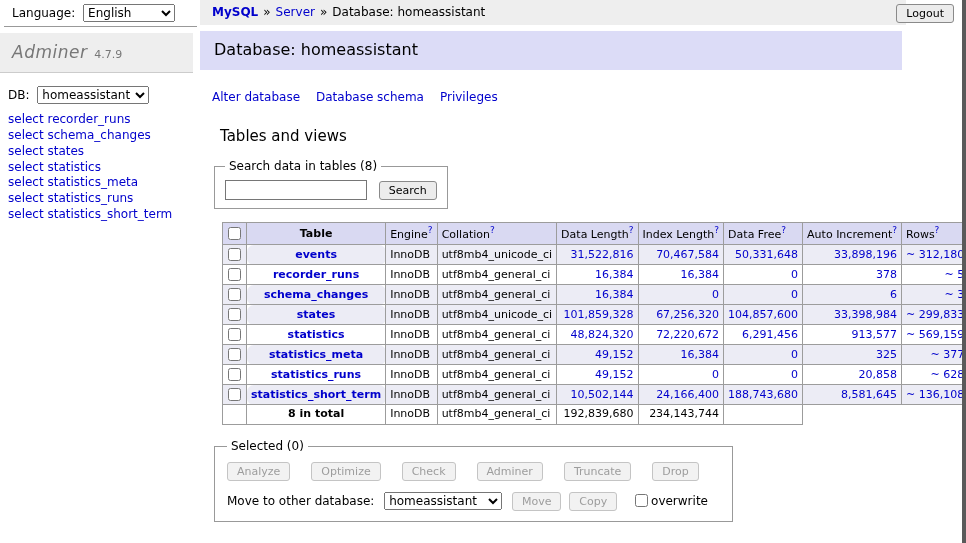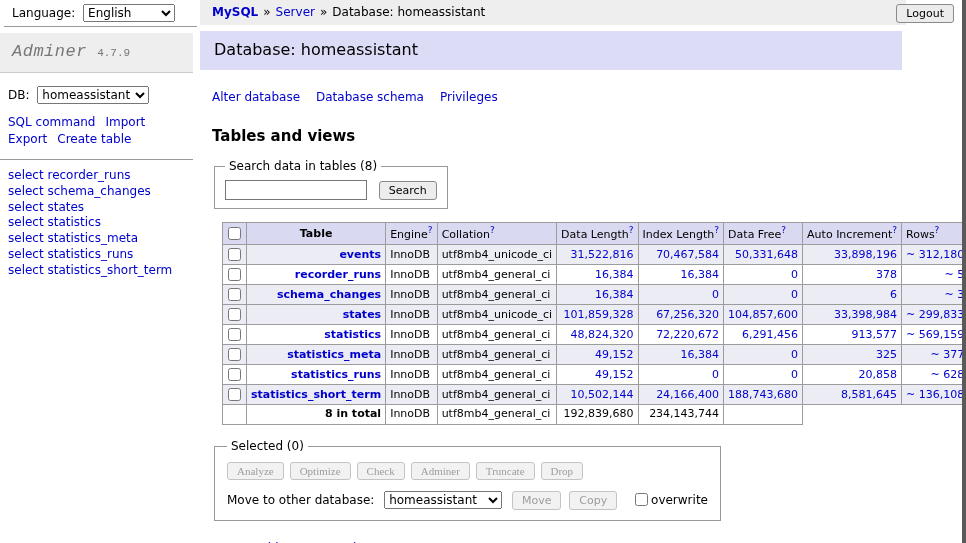--- a/index.html
+++ b/index.html
@@ -22,66 +22,66 @@
     border-radius:3px;color:#000;cursor:pointer;
   }
   button:disabled{color:#9d9d9d;border-color:#c4c4c4;background:#f2f2f2;}
 
   
   .lang-bar{position:absolute;top:0;left:4px;width:193px;height:27px;padding:4px 0 0 8px;border-bottom:1px solid var(--border);}
   .lang-bar select{width:92px;margin-left:4px;}
 
   
   .sidebar{position:absolute;top:28px;left:0;width:193px;bottom:0;}
-  .logo{background:var(--bar-bg);margin-top:5px;padding:8px 12px 9px;border-bottom:1px solid #ccc;color:#777;font-family:Liberation Mono, monospace;}
+  .logo{background:var(--bar-bg);margin-top:5px;padding:8px 12px 9px;border-bottom:1px solid #ccc;color:#777;}
   .logo .app{font-style:italic;font-size:17px;letter-spacing:.5px;}
   .logo .ver{font-size:11px;margin-left:3px;}
   .db-row{margin:13px 8px 0;}
   .db-row select{width:112px;margin-left:4px;}
   .sidebar-links{margin-top:10px;padding:0 8px 10px;border-bottom:1px solid var(--border);line-height:1.45;}
   .sidebar-links a{margin-right:10px;}
   .table-links{padding:8px 8px 0;}
   .table-links a{display:block;line-height:1.32;white-space:nowrap;}
 
   
   .main{position:absolute;left:200px;top:0;right:0;bottom:0;overflow:hidden;}
   .breadcrumb{position:absolute;top:0;left:0;width:706px;height:25px;line-height:25px;background:var(--bar-bg);padding:0 12px;white-space:nowrap;}
   .breadcrumb .b1{font-weight:bold;}
   .sep{margin:0 5px;color:#000;}
   .logout-wrap{position:absolute;top:4px;right:12px;}
   .main-inner{padding-top:31px;}
   h2.page-title{margin:0;width:702px;background:var(--title-bg);font-size:16px;font-weight:normal;padding:9px 14px;}
   .content{width:702px;padding-left:12px;}
   .actions{margin-top:20px;}
   .actions a{margin-right:16px;}
-  h3{font-size:15px;font-weight:bold;margin:22px 0 0;}
+  h3{font-size:15px;font-weight:normal;margin:22px 8px 0;}
   fieldset{display:inline-block;border:1px solid var(--border);padding:6px 10px 8px;margin:12px 0 0 2px;}
   legend{padding:0 4px;font-size:12px;}
   .fs-search input[type=text]{width:142px;height:20px;border:1px solid #767676;padding:1px 3px;margin-right:8px;}
 
   
   table.tables{border-collapse:collapse;margin:13px 0 0 10px;font-size:11px;}
   .tables th,.tables td{border:1px solid #9c9c9c;padding:2px 4px;white-space:nowrap;}
   .tables thead th{font-weight:bold;text-align:center;padding:2px 14px;}
   .tables thead th,.tables thead td{background:var(--thead-bg);text-align:left;}
   .tables thead th{text-align:center;}
   .tables sup{font-size:9px;}
   .tables sup a{color:var(--link);}
-  .tables tbody th{text-align:right;}
+  .tables tbody th{text-align:center;border-radius:7px;}
   .tbl{font-weight:bold;}
   .tables .num{text-align:right;}
   .check{text-align:center;padding:1px 3px;}
   .check input{margin:1px;vertical-align:middle;}
   .rows tr:nth-child(1),.rows tr:nth-child(3),.rows tr:nth-child(4),
   .rows tr:nth-child(6),.rows tr:nth-child(8){background:var(--row-alt-bg);}
   .total th{font-weight:bold;}
 
   
   .fs-selected{margin-top:14px;padding:8px 12px 10px;}
-  .btn-row button{margin-right:6px;font-family:Liberation Serif, serif;}
+  .btn-row button{margin-right:21px;}
   .move-row{margin-top:10px;}
   .move-row select{width:118px;margin:0 6px;}
   .move-row button{margin-right:4px;}
   .ovr{margin-left:6px;}
   .ovr input{vertical-align:-2px;margin-right:3px;}
 
   
   .scrollbar{position:absolute;top:0;right:0;width:4px;height:543px;background:#5a5a5a;}
 </style>
 </head>
@@ -98,21 +98,20 @@
   <div class="logo">
     <span class="app">Adminer</span>
     <span class="ver">4.7.9</span>
   </div>
   <div class="db-row">
     <span>DB:</span>
     <select>
       <option>homeassistant</option>
     </select>
   </div>
-  <div class="sidebar-links"><a>SQL command</a><a>Import</a><br><a>Export</a><a>Create table</a></div>
   <div class="table-links">
       <a>select recorder_runs</a>
       <a>select schema_changes</a>
       <a>select states</a>
       <a>select statistics</a>
       <a>select statistics_meta</a>
       <a>select statistics_runs</a>
       <a>select statistics_short_term</a>
     </div>
 </div>

